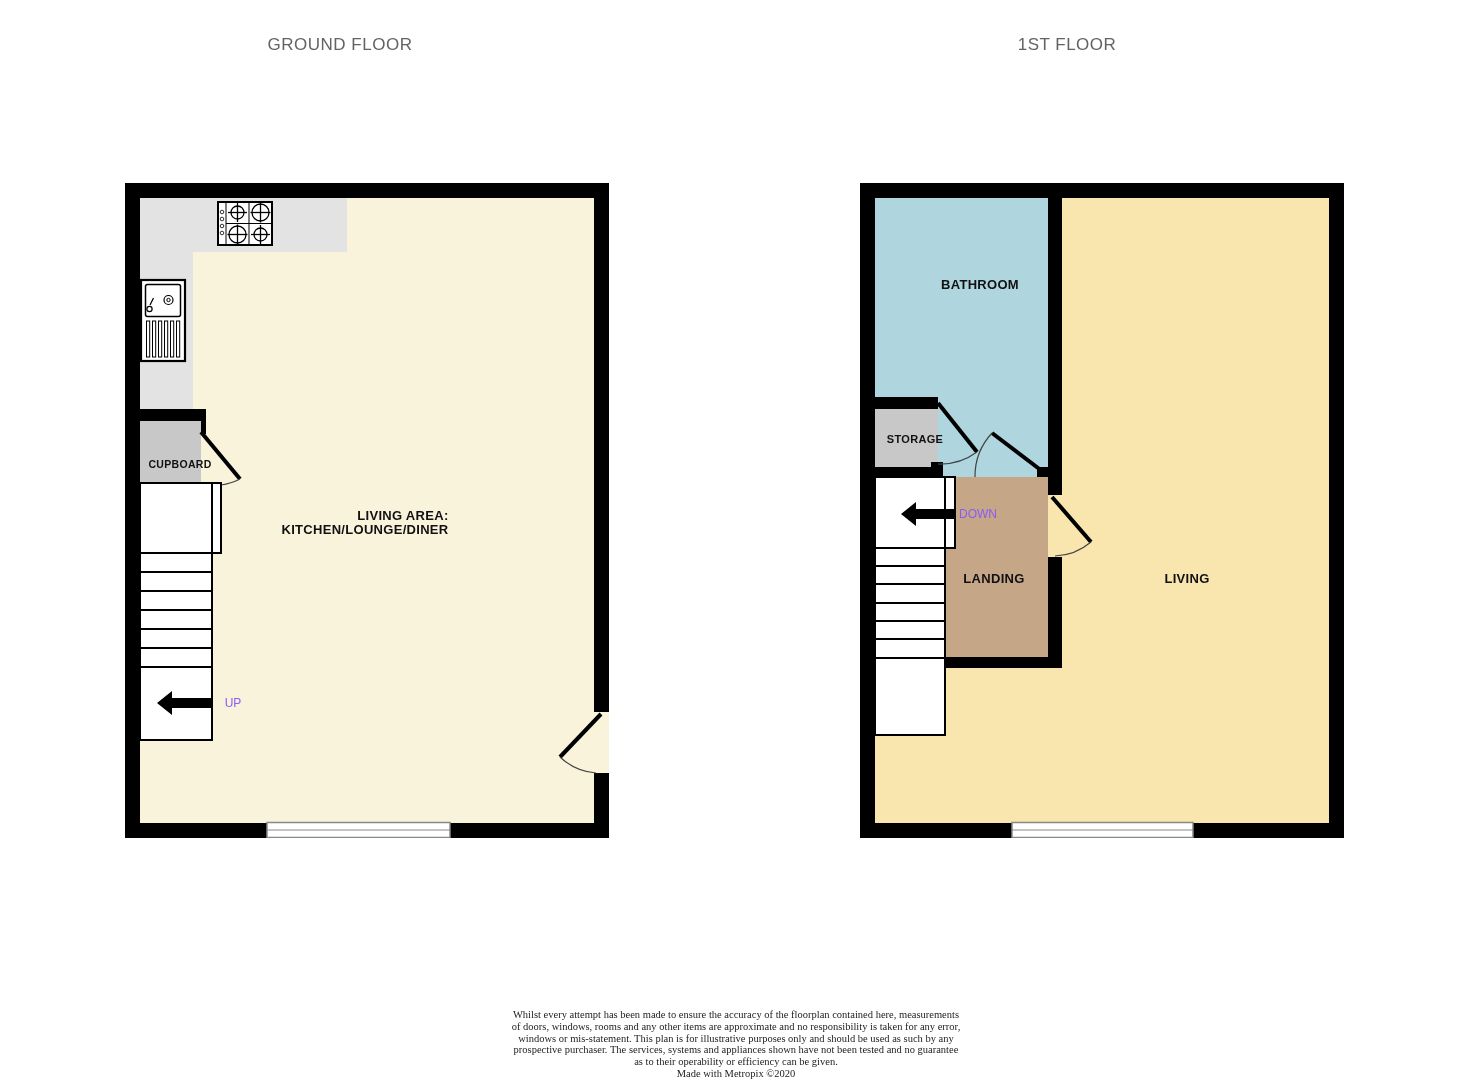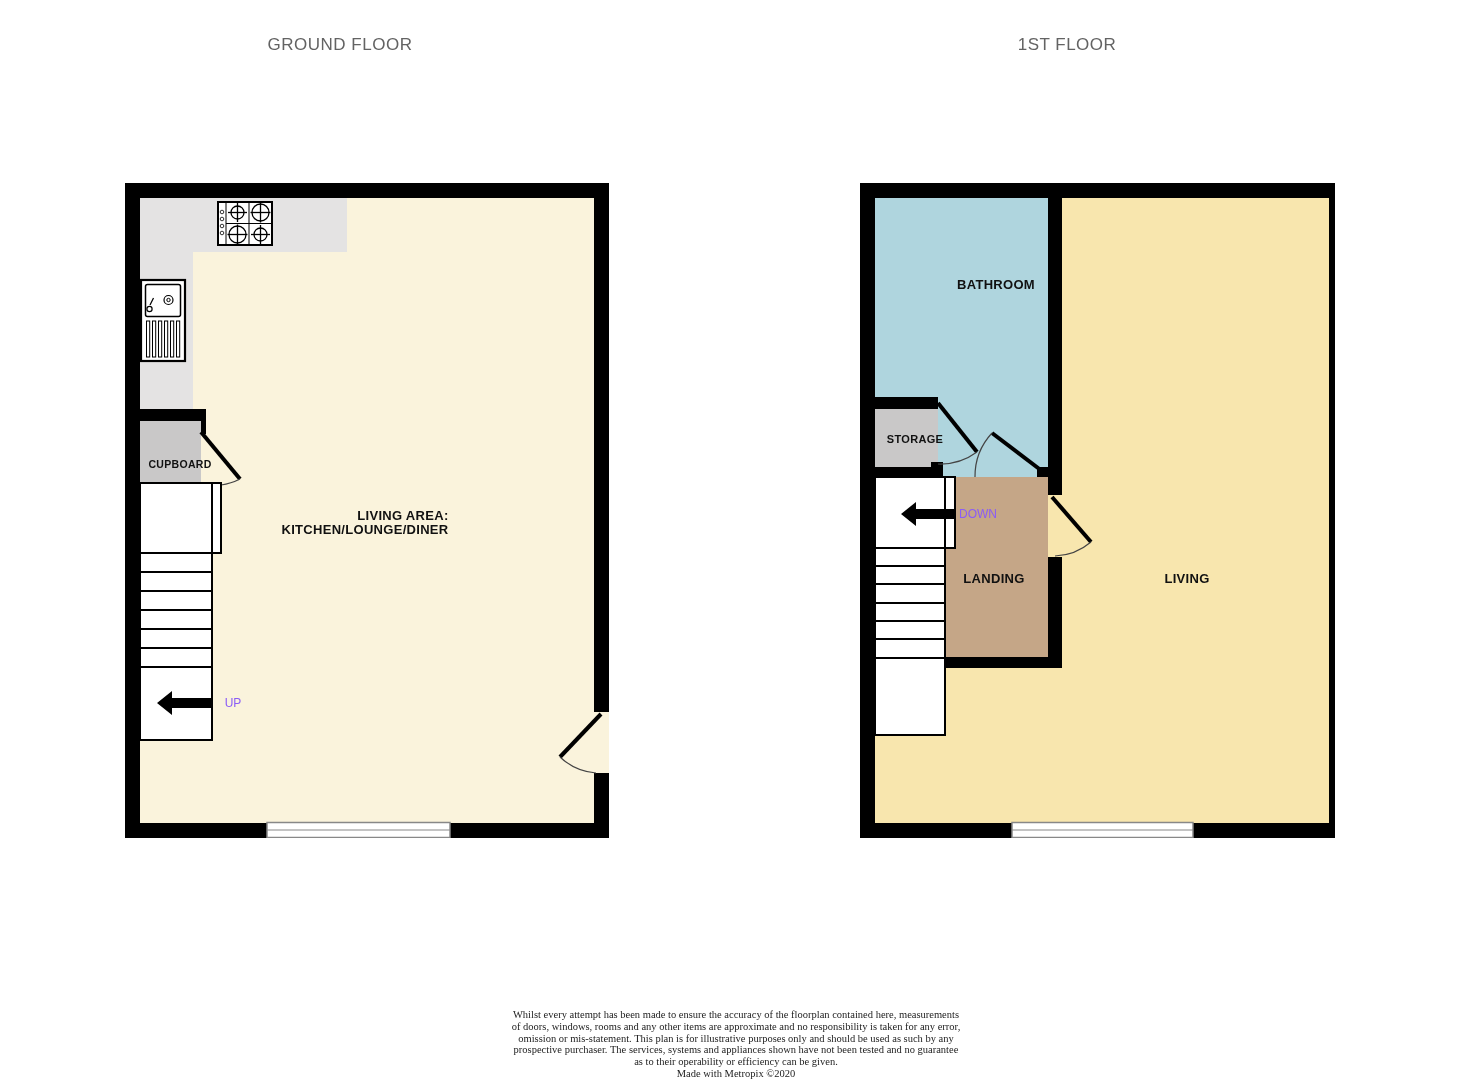--- a/index.html
+++ b/index.html
@@ -1,16 +1,16 @@
 <!DOCTYPE html>
 <html><head>
 <meta charset="utf-8">
 <style>
   html,body{margin:0;padding:0;background:#ffffff;}
-  .canvas{position:relative;width:1335px;height:1080px;background:#ffffff;overflow:hidden;
+  .canvas{position:relative;width:1469px;height:1080px;background:#ffffff;overflow:hidden;
           font-family:"Liberation Sans", sans-serif;}
   .floor-title{position:absolute;transform:translateX(-50%);font-size:17px;color:#636363;
                letter-spacing:.5px;white-space:nowrap;}
   .plan{position:absolute;width:484px;height:655px;}
   .plan svg{position:absolute;left:0;top:0;}
   .room-label{position:absolute;transform:translate(-50%,-50%);font-weight:bold;color:#111;
               white-space:nowrap;letter-spacing:.3px;}
   .lbl-13{font-size:13px;}
   .lbl-11{font-size:11px;text-align:right;}
   .lbl-105{font-size:10.5px;}
@@ -172,29 +172,29 @@
         <rect x="15" y="475" width="70" height="77" stroke-width="2"></rect>
       </g>
       <polygon points="41,331 56,319 56,326 95,326 95,336 56,336 56,343" fill="#000"></polygon>
 
       <g>
         <rect x="152" y="639.5" width="181" height="15" fill="#ffffff" stroke="#888" stroke-width="1.5"></rect>
         <line x1="152" y1="647" x2="333" y2="647" stroke="#888" stroke-width="1"></line>
       </g>
     </svg>
 
-    <div class="room-label lbl-13" style="left:116px;top:101px;padding-left:40px;">BATHROOM</div>
+    <div class="room-label lbl-13" style="left:100px;top:101px;padding-left:40px;">BATHROOM</div>
     <div class="room-label lbl-11" style="left:55px;top:256px;">STORAGE</div>
     <div class="dir-label" style="left:118px;top:331px;">DOWN</div>
     <div class="room-label lbl-13" style="left:134px;top:395px;">LANDING</div>
     <div class="room-label lbl-13" style="left:327px;top:395px;">LIVING</div>
   </div>
 
   <div class="disclaimer">
     <div>Whilst every attempt has been made to ensure the accuracy of the floorplan contained here, measurements</div>
     <div>of doors, windows, rooms and any other items are approximate and no responsibility is taken for any error,</div>
-    <div>omission or mis-statement. This plan is for illustrative purposes only and should be used as such by any</div>
+    <div>windows or mis-statement. This plan is for illustrative purposes only and should be used as such by any</div>
     <div>prospective purchaser. The services, systems and appliances shown have not been tested and no guarantee</div>
     <div>as to their operability or efficiency can be given.</div>
     <div>Made with Metropix ©2020</div>
   </div>
 
 </div>
 
 </body></html>

